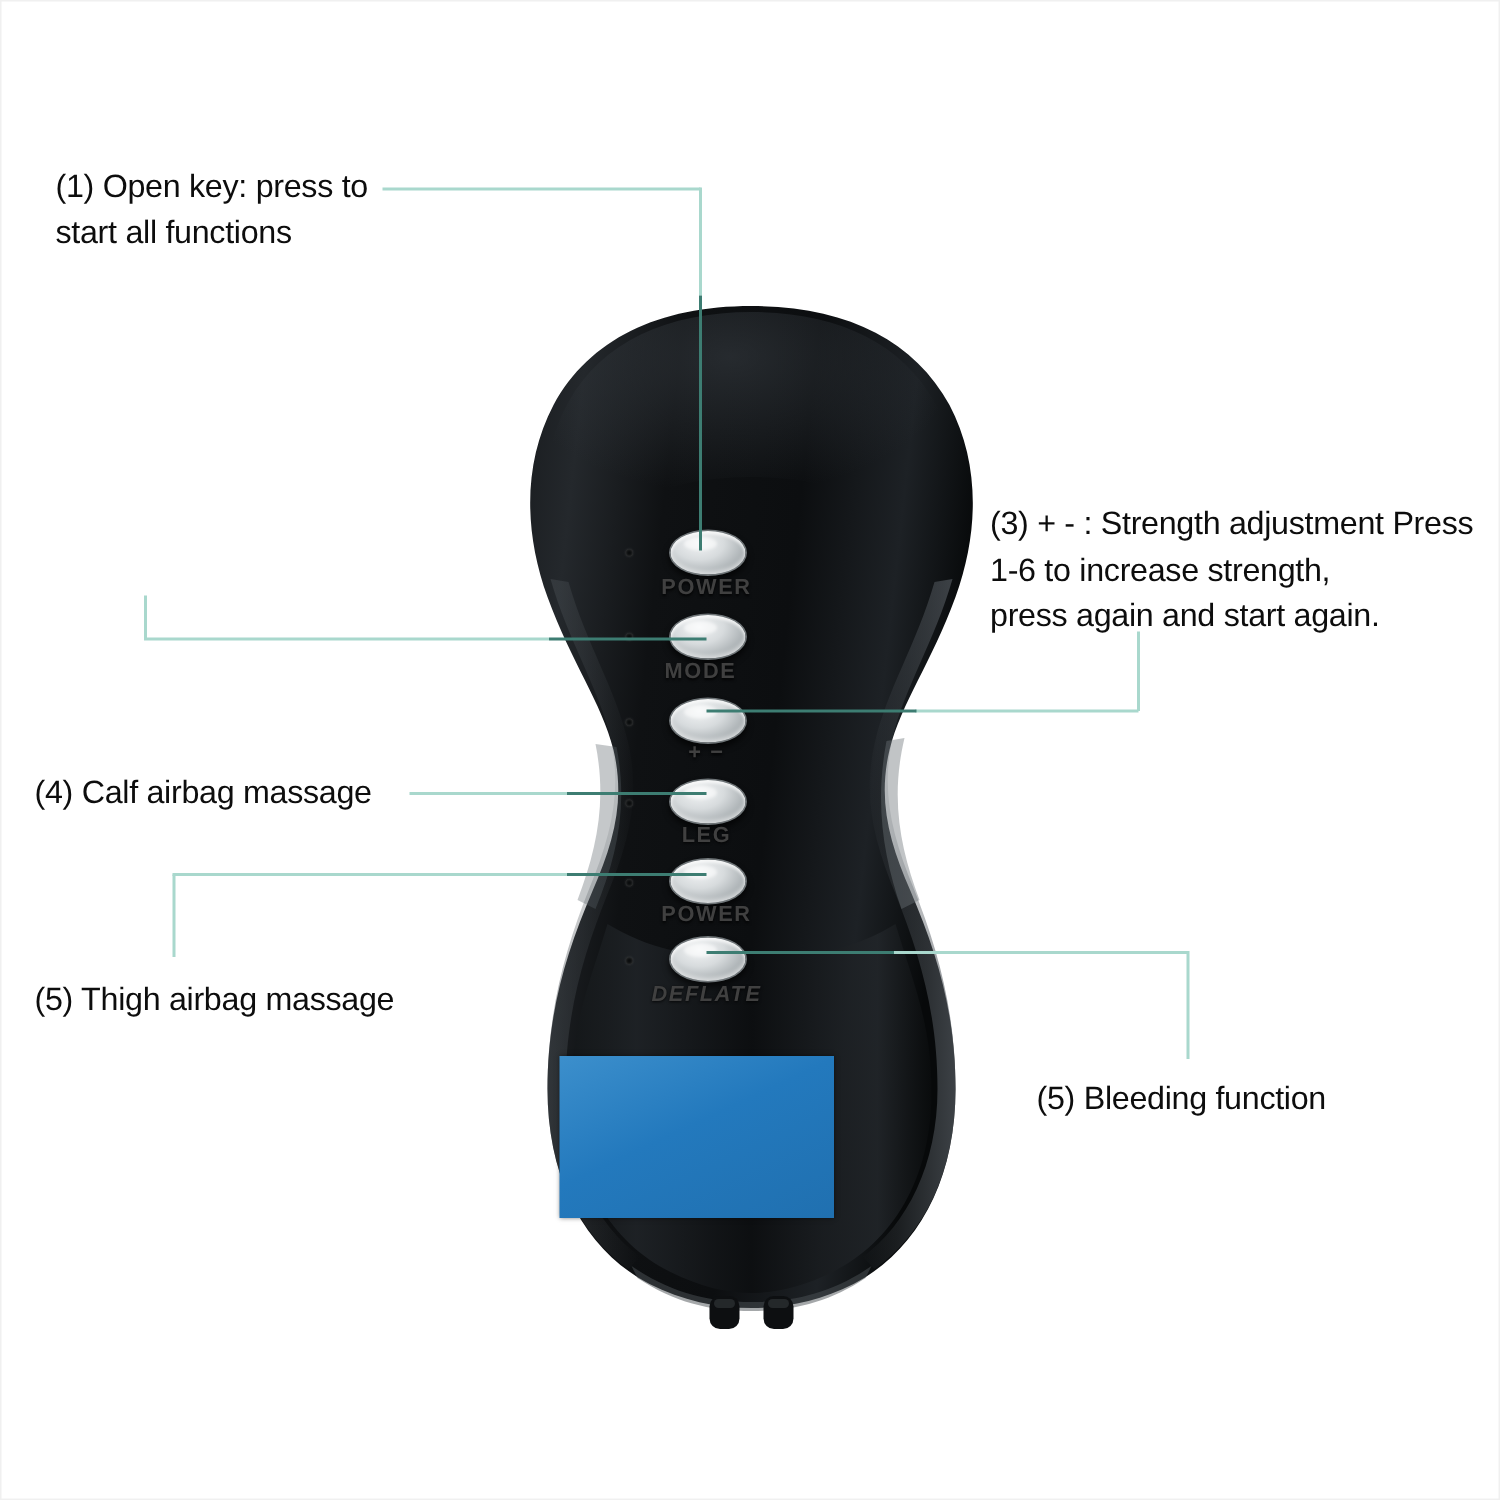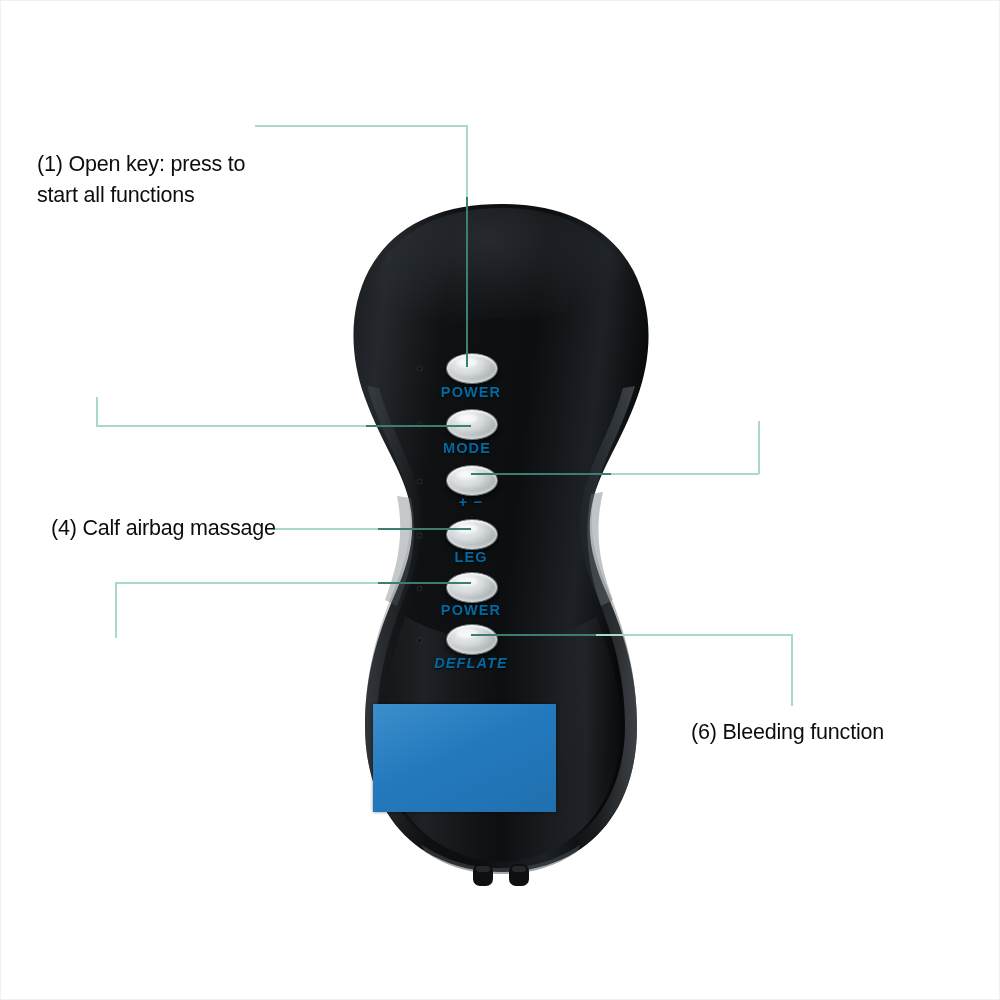--- a/index.html
+++ b/index.html
@@ -68,21 +68,21 @@
     left: 9px;
     top: 4px;
     width: 22px;
     height: 9px;
     border-radius: 50%;
     background: rgba(255,255,255,0.55);
     filter: blur(1.2px);
   }
   .btn-label {
     position: absolute;
-    color: #0369a1;
+    color: #404040;
     font-size: 14.5px;
     font-weight: bold;
     letter-spacing: 1.1px;
     font-family: "Liberation Sans", sans-serif;
     text-align: center;
     width: 140px;
     text-shadow: 0 1px 2px rgba(0,0,0,0.8);
   }
   .led {
     position: absolute;
@@ -260,23 +260,27 @@
   <div class="leader h dark" style="left:377px; top:527px; width:93px;"></div>
 
   <div class="leader v" style="left:114px; top:582px; height:55px;"></div>
   <div class="leader h" style="left:114px; top:581px; width:263px;"></div>
   <div class="leader h dark" style="left:377px; top:581px; width:93px;"></div>
 
   <div class="leader h dark" style="left:470px; top:633px; width:125px;"></div>
   <div class="leader h" style="left:595px; top:633px; width:196px;"></div>
   <div class="leader v" style="left:790px; top:633px; height:72px;"></div>
 
-  <div class="callout" style="left:36px; top:108px; width:230px;margin-top:40px;">(1) Open key: press to
+  <div class="callout" style="left:36px; top:108px; width:230px;">(1) Open key: press to
 start all functions</div>
 
 
-
-  <div class="callout" style="left:22px; top:512px; width:260px;margin-left:28px;">(4) Calf airbag massage</div>
-
-
-  <div class="callout" style="left:690px; top:716px; width:240px;">(6) Bleeding function</div>
+  <div class="callout" style="left:659px; top:333px; width:330px;">(3) + - : Strength adjustment Press
+1-6 to increase strength,
+press again and start again.</div>
+
+  <div class="callout" style="left:22px; top:512px; width:260px;">(4) Calf airbag massage</div>
+
+  <div class="callout" style="left:22px; top:650px; width:270px;">(5) Thigh airbag massage</div>
+
+  <div class="callout" style="left:690px; top:716px; width:240px;">(5) Bleeding function</div>
 
 </div>
 
 </body></html>

